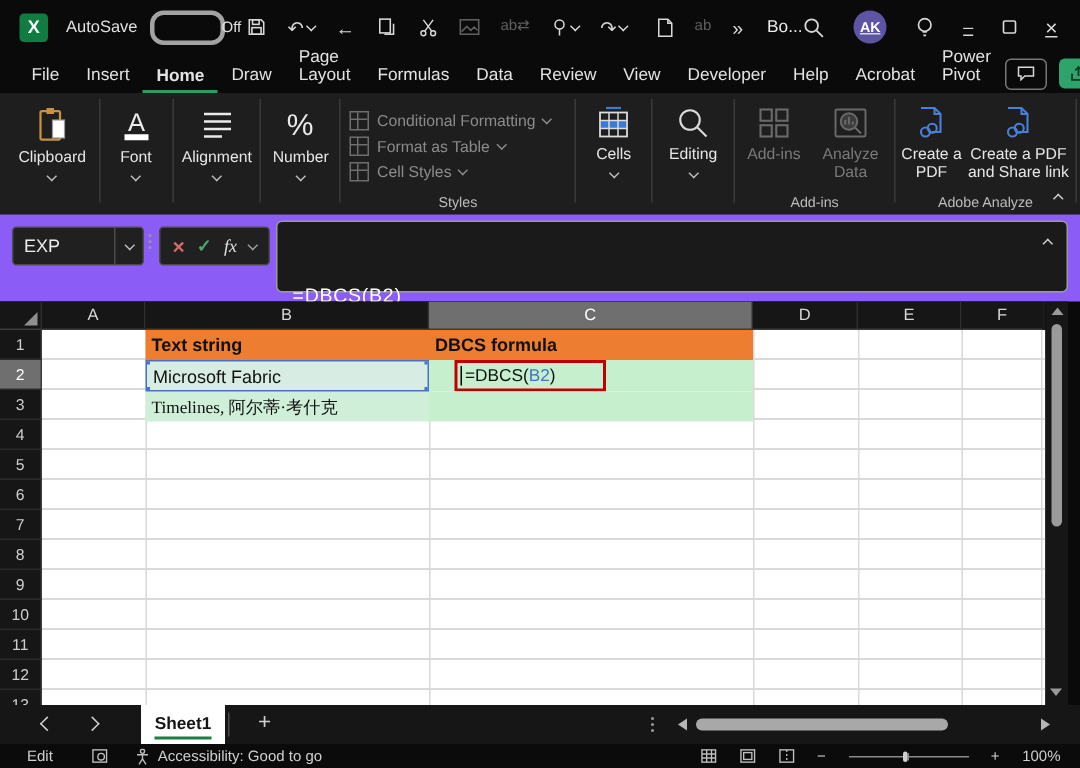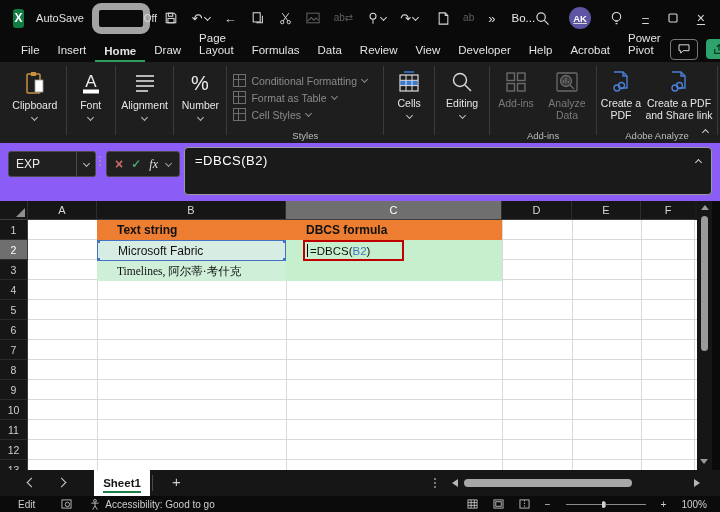--- a/index.html
+++ b/index.html
@@ -6,21 +6,21 @@
   #app{position:relative;width:720px;height:512px;background:#0a0a0a;overflow:hidden;
        font-family:"Liberation Sans",sans-serif;-webkit-font-smoothing:antialiased;}
   
   .titlebar{position:absolute;top:0;left:0;width:720px;height:36px;display:flex;align-items:center;
             color:#d8d8d8;font-size:11px;}
   .titlebar .ico{display:inline-flex;align-items:center;justify-content:center;color:#d8d8d8;}
   .titlebar .dis{color:#5f5f5f;}
   .xlogo{width:19px;height:19px;margin-left:13px;background:#107C41;border-radius:3px;color:#fff;
          font-weight:700;font-size:12px;display:flex;align-items:center;justify-content:center;}
   .autosave{margin-left:12px;color:#e0e0e0;}
-  .toggle{margin-left:8px;width:44px;height:17px;border:7px solid #a3a3a3;border-radius:9px;
+  .toggle{margin-left:8px;width:44px;height:17px;border:3px solid #a3a3a3;border-radius:9px;
           display:flex;align-items:center;color:#e0e0e0;font-size:10px;gap:37px;}
   .knob{width:11px;height:11px;border-radius:50%;background:#fff;margin:0 5px 0 3px;}
   .qat{display:flex;align-items:center;gap:14px;margin-left:14px;}
   .qitem{display:flex;align-items:center;gap:2px;}
   .chev{display:inline-block;width:4px;height:4px;border-right:1px solid currentColor;
         border-bottom:1px solid currentColor;transform:rotate(45deg);margin-top:-2px;}
   .chev-up{transform:rotate(-135deg);margin-top:3px;}
   .glyph{font-size:13px;line-height:1;}
   .doctitle{margin-left:16px;color:#eaeaea;font-size:11.5px;}
   .tb-right{margin-left:auto;display:flex;align-items:center;gap:19px;margin-right:15px;text-decoration:underline;}
@@ -66,40 +66,40 @@
   .vdots span{width:2px;height:2px;border-radius:50%;background:#9a9a9a;}
   .fxbox{position:absolute;left:106px;top:8px;width:72px;height:24px;background:#202020;
          border:1px solid #4a4a4a;border-radius:3px;display:flex;align-items:center;
          justify-content:space-evenly;}
   .fxcancel{color:#d26a6a;font-size:14px;font-weight:700;}
   .fxenter{color:#4fa36b;font-size:12px;font-weight:700;}
   .fxfx{color:#e0e0e0;font-size:12px;font-style:italic;font-family:"Liberation Serif",serif;}
   .fxchev{color:#9f9f9f;}
   .formulabox{position:absolute;left:184px;right:8px;top:4px;height:46px;background:#1a1a1a;
               border:1px solid #9b9b9b;border-radius:4px;color:#fff;font-size:13px;}
-  .formulatext{padding:5px 0 0 10px;letter-spacing:.5px;}
+  .formulatext{padding:5px 0 0 10px;letter-spacing:.5px;margin-top:36px;}
   .fbcollapse{position:absolute;right:10px;top:9px;color:#cfcfcf;}
   
   .grid{position:absolute;top:201px;left:0;width:697px;height:269px;background:#1a1a1a;overflow:hidden;}
   .colhdr{display:flex;height:19px;}
   .ch{background:#161616;color:#d6d6d6;font-size:11px;display:flex;align-items:center;
       justify-content:center;border-right:1px solid #2e2e2e;border-bottom:1px solid #3c3c3c;box-sizing:border-box;}
   .ch.sel{background:#6f6f6f;color:#fff;}
   .corner{width:28px;position:relative;}
   .corner:after{content:"";position:absolute;right:2px;bottom:2px;border-left:9px solid transparent;
                 border-bottom:9px solid #8f8f8f;}
   .rowhdrs{position:absolute;left:0;top:19px;width:28px;}
   .rh{height:20px;background:#161616;color:#cfcfcf;font-size:10.5px;display:flex;align-items:center;
       justify-content:center;border-bottom:1px solid #2b2b2b;border-right:1px solid #3c3c3c;box-sizing:border-box;}
   .rh.sel{background:#6f6f6f;color:#fff;}
   .sheet{position:absolute;left:28px;top:19px;width:669px;height:250px;background:#fff;
          background-image:repeating-linear-gradient(to bottom,transparent 0 19px,#d9d9d9 19px 20px);}
   .vline{position:absolute;top:0;width:1px;height:100%;background:#d9d9d9;}
   .cell{position:absolute;height:20px;box-sizing:border-box;display:flex;align-items:center;
-        font-size:11.5px;color:#111;padding-left:20px;overflow:hidden;white-space:nowrap;}
+        font-size:11.5px;color:#111;padding-left:4px;overflow:hidden;white-space:nowrap;}
   .hdrcell{background:#ED7D31;font-weight:700;font-size:12px;}
   .b2cell{background:#D7EDE4;border:1.5px solid #4472C4;font-size:12px;height:21px;}
   .b3cell{background:#CFEFD9;font-family:"Liberation Serif",serif;font-size:11.5px;}
   .greencell{background:#C6EFCE;padding:0;}
   .handle{position:absolute;width:4px;height:4px;background:#4472C4;}
   .editbox{margin-left:17px;height:21px;box-sizing:border-box;width:101px;border:2px solid #C00000;
            background:#C6EFCE;display:flex;align-items:center;font-size:11.5px;}
   .caret{width:1px;height:13px;background:#000;margin:0 2px 0 2px;}
   .refblue{color:#4472C4;}
   

